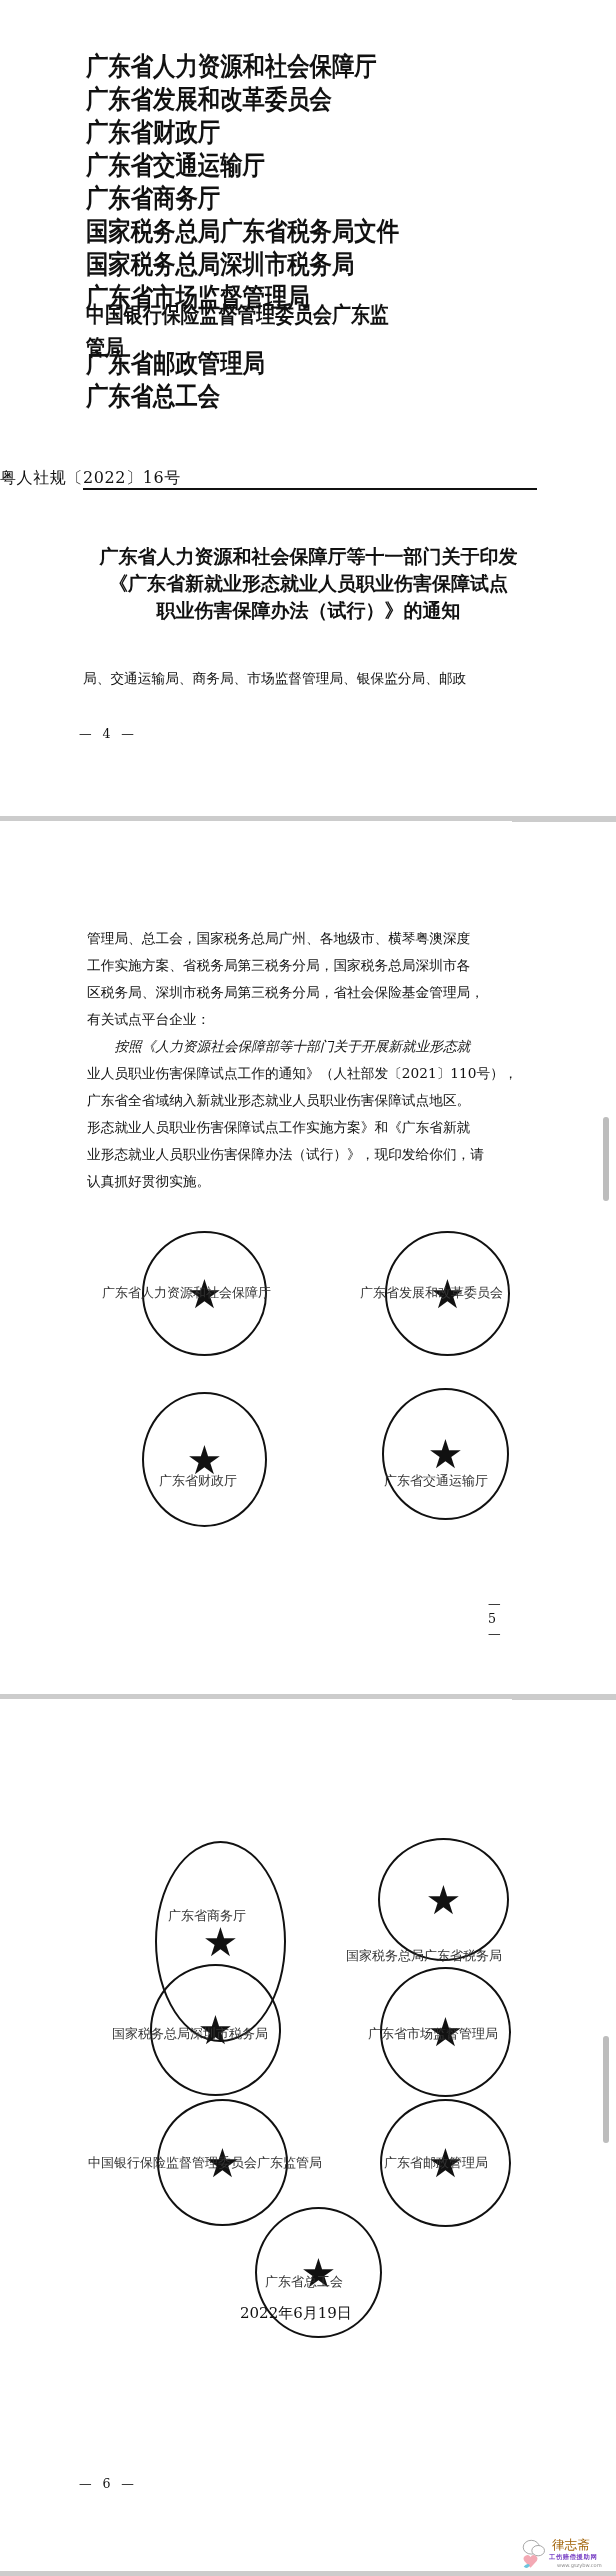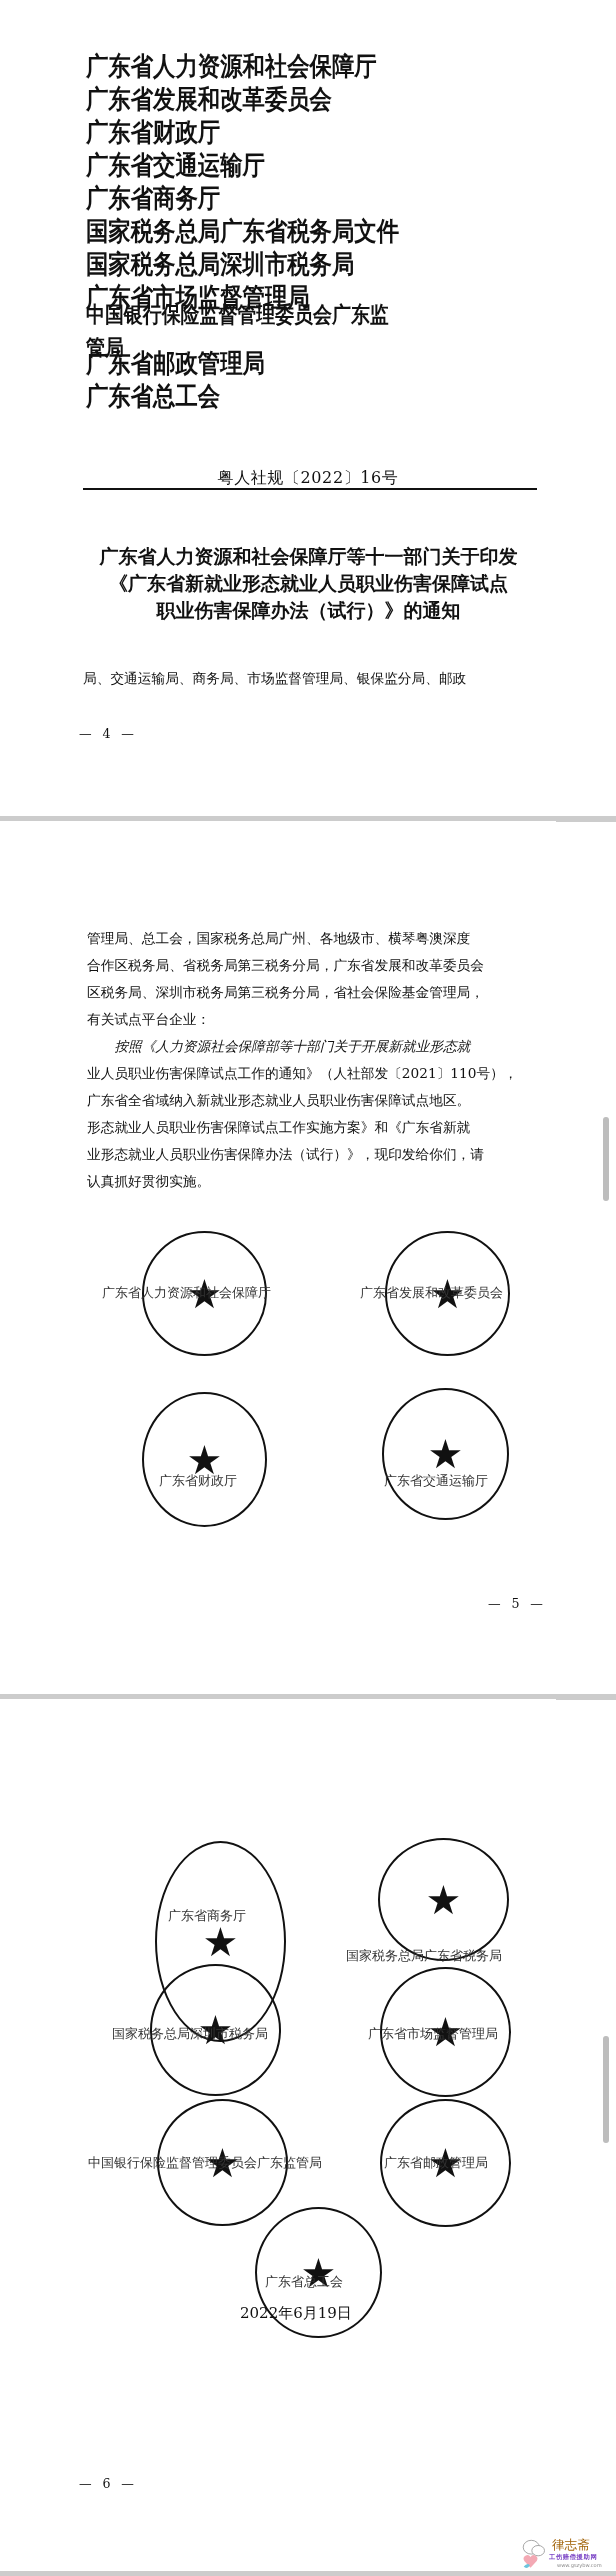--- a/index.html
+++ b/index.html
@@ -1,28 +1,28 @@
 <!DOCTYPE html>
 <html style="font-size:9px"><head>
 <meta charset="utf-8">
 <style>
   html, body { margin:0; padding:0; background:#ffffff; }
   body { width:616px; height:2576px; position:relative; overflow:hidden;
          font-family:"DejaVu Serif","Liberation Serif",serif; color:#111; }
-  .page { position:absolute; left:0; width:512px; background:#fff;padding-left:44px; }
+  .page { position:absolute; left:0; width:512px; background:#fff; }
   .divider { position:absolute; left:0; width:616px; height:5.7px; background:#cccccc; }
   .scrollbar { position:absolute; left:603px; width:5.7px; background:#bdbdbd; border-radius:2.9px; }
 
   
   .issuer-list { position:absolute; left:86px; top:50px; width:365px; }
   .issuer { display:flex; justify-content:space-between; height:33px; align-items:center;
             font-size:26px; font-weight:bold; letter-spacing:0; line-height:33px;
             font-family:"DejaVu Serif",serif; transform:scaleX(0.86); transform-origin:left center; }
   .issuer span { display:inline-block; }
-  .doc-number { position:absolute; left:0; width:616px; top:468px; text-align:center;
+  .doc-number { position:absolute; left:0; width:616px; top:468px; 
                 font-size:16px; letter-spacing:0.6px; }
   .red-rule { position:absolute; left:83px; top:488px; width:454px; height:2.3px; background:#111; }
   .title { position:absolute; left:80px; width:457px; top:543px; text-align:center;
            font-size:19px; font-weight:bold; line-height:27px; }
   .addressee { position:absolute; left:83px; width:457px; font-size:13.7px; line-height:27px; }
   .page-num { position:absolute; font-size:12.6px; letter-spacing:3.4px; }
 
   
   .body-text { position:absolute; left:87px; width:451px; font-size:13.7px; line-height:27px; text-align:justify; }
   .indent { text-indent:2em;font-style:italic; }
@@ -92,21 +92,21 @@
   </div>
 
   <div class="page-num" style="left:79px;top:726px;">— 4 —</div>
 </section>
 
 <div class="divider" style="top:816px;"></div>
 
 <section class="page" style="top:821px;height:872px;">
   <div class="body-text" style="top:104px;">
     <div>管理局、总工会，国家税务总局广州、各地级市、横琴粤澳深度</div>
-    <div>合作区税务局、省税务局第三税务分局，广东省发展和改革委员会</div>
+    <div>工作实施方案、省税务局第三税务分局，国家税务总局深圳市各</div>
     <div>区税务局、深圳市税务局第三税务分局，省社会保险基金管理局，</div>
     <div>有关试点平台企业：</div>
   </div>
   <div class="body-text" style="top:212px;">
     <div class="indent">按照《人力资源社会保障部等十部门关于开展新就业形态就</div>
     <div>业人员职业伤害保障试点工作的通知》（人社部发〔2021〕110号），</div>
     <div>广东省全省域纳入新就业形态就业人员职业伤害保障试点地区。</div>
     <div>形态就业人员职业伤害保障试点工作实施方案》和《广东省新就</div>
     <div>业形态就业人员职业伤害保障办法（试行）》，现印发给你们，请</div>
     <div>认真抓好贯彻实施。</div>

